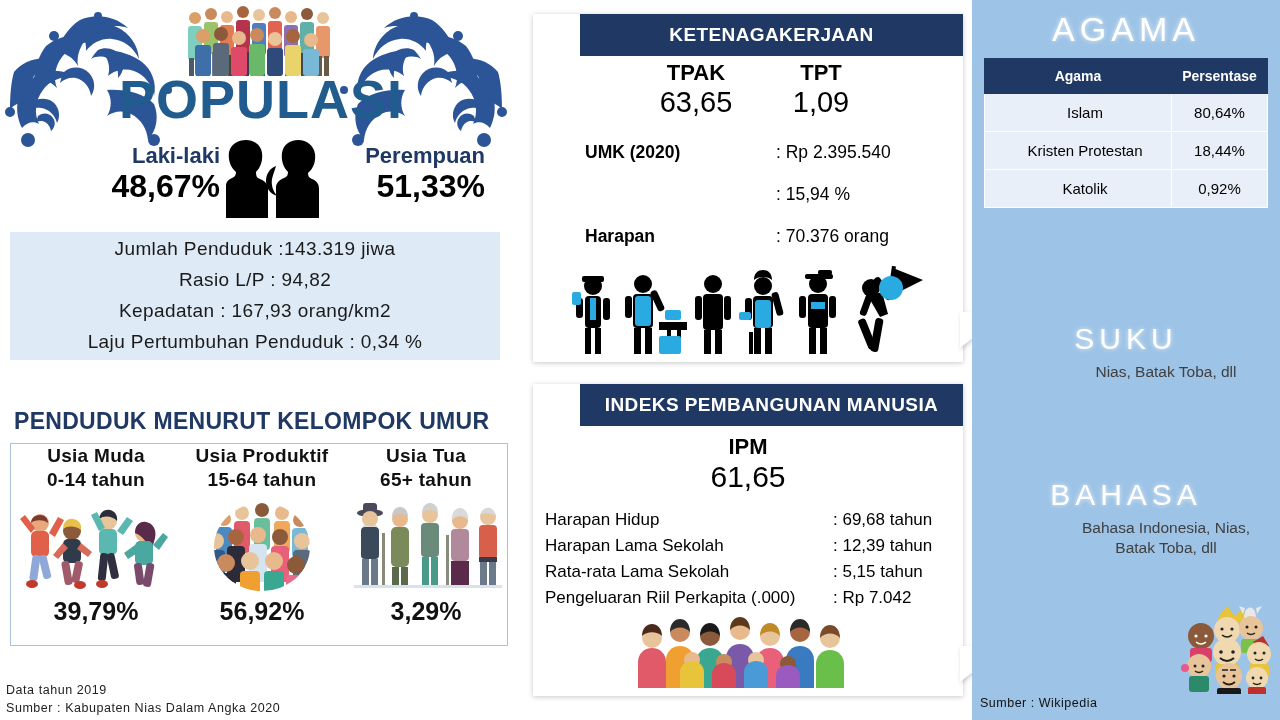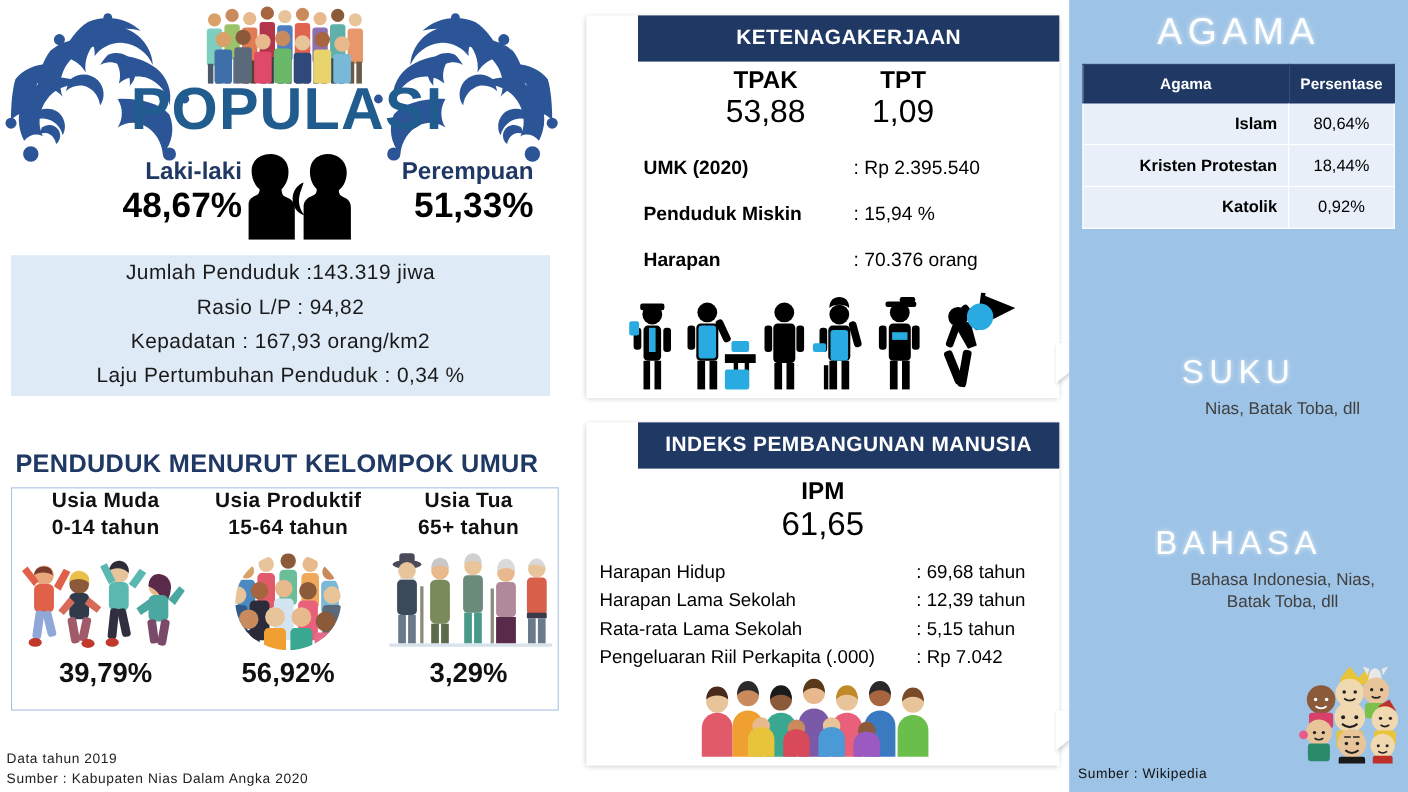--- a/index.html
+++ b/index.html
@@ -148,21 +148,21 @@
   #agama-table th {
     background: #1F3864; color: #ffffff;
     font-size: 14px; font-weight: bold;
     padding: 9px 10px; text-align: center;
     border: 1px solid #1F3864;
   }
   #agama-table td {
     font-size: 15px; color: #000; padding: 10px 10px;
     border: 1px solid #ffffff; background: #E8EFF8;
   }
-  #agama-table td.cell-name { font-weight: bold; text-align: right; padding-left: 24px; }
+  #agama-table td.cell-name { font-weight: normal; text-align: center; padding-left: 24px; }
   #agama-table td.cell-pct { text-align: center; width: 96px; }
 
   .right-sub {
     position: absolute; width: 308px; text-align: center;
     color: #404040; font-weight: normal; font-size: 15.5px; line-height: 1.32; margin-left: 40px;
   }
   #sub-suku   { top: 362px; }
   #sub-bahasa { top: 518px; }
 
   #faces-art { position: absolute; right: 4px; bottom: 26px; width: 105px; height: 92px; }
@@ -527,34 +527,33 @@
   </div>
 
   <div id="mid-col">
 
     <div id="panel-ketenagakerjaan" class="panel">
       <div class="panel-header">KETENAGAKERJAAN</div>
 
       <div id="kk-kpi">
         <div id="kpi-tpak" class="kpi">
           <div class="kpi-label">TPAK</div>
-          <div class="kpi-value">53,88</div>
+          <div class="kpi-value">63,65</div>
         </div>
         <div id="kpi-tpt" class="kpi">
           <div class="kpi-label">TPT</div>
           <div class="kpi-value">1,09</div>
         </div>
       </div>
 
       <div id="kk-row-0" class="kk-row">
         <div class="kk-key">UMK (2020)</div>
         <div class="kk-val">: Rp 2.395.540</div>
       </div>
       <div id="kk-row-1" class="kk-row">
-        <div class="kk-key">Penduduk Miskin</div>
         <div class="kk-val">: 15,94 %</div>
       </div>
       <div id="kk-row-2" class="kk-row">
         <div class="kk-key">Harapan</div>
         <div class="kk-val">: 70.376 orang</div>
       </div>
 
       <svg id="workers-art" viewBox="0 0 370 90">
         <g fill="#000000">
           <g>

